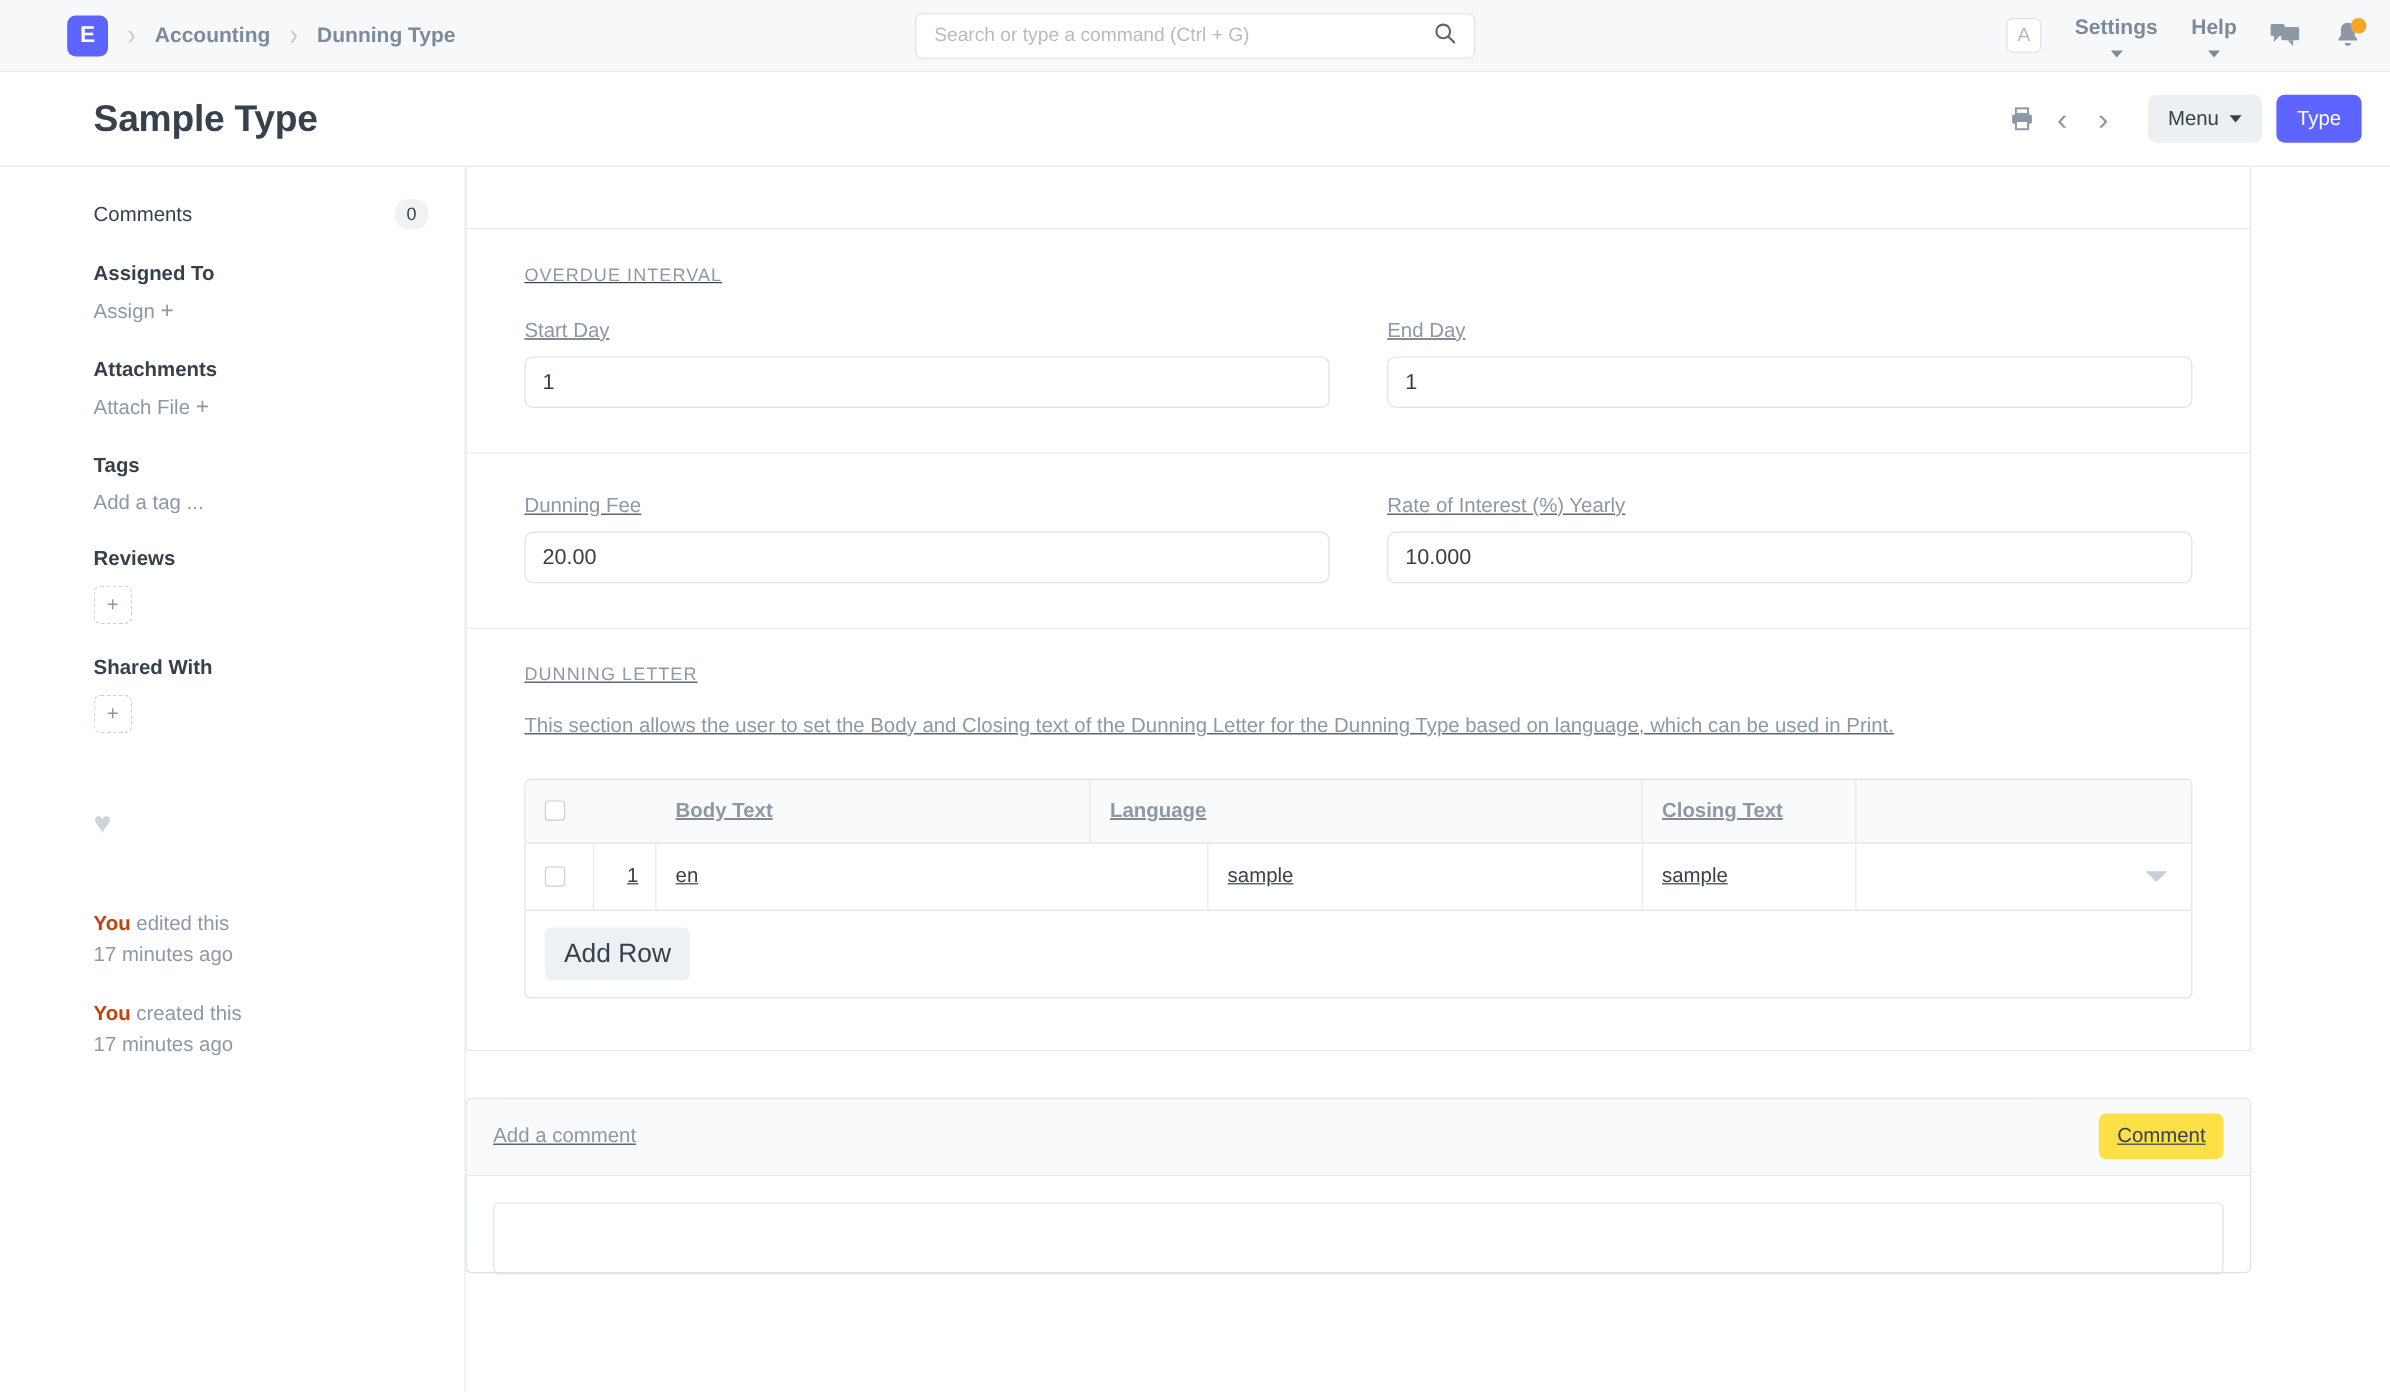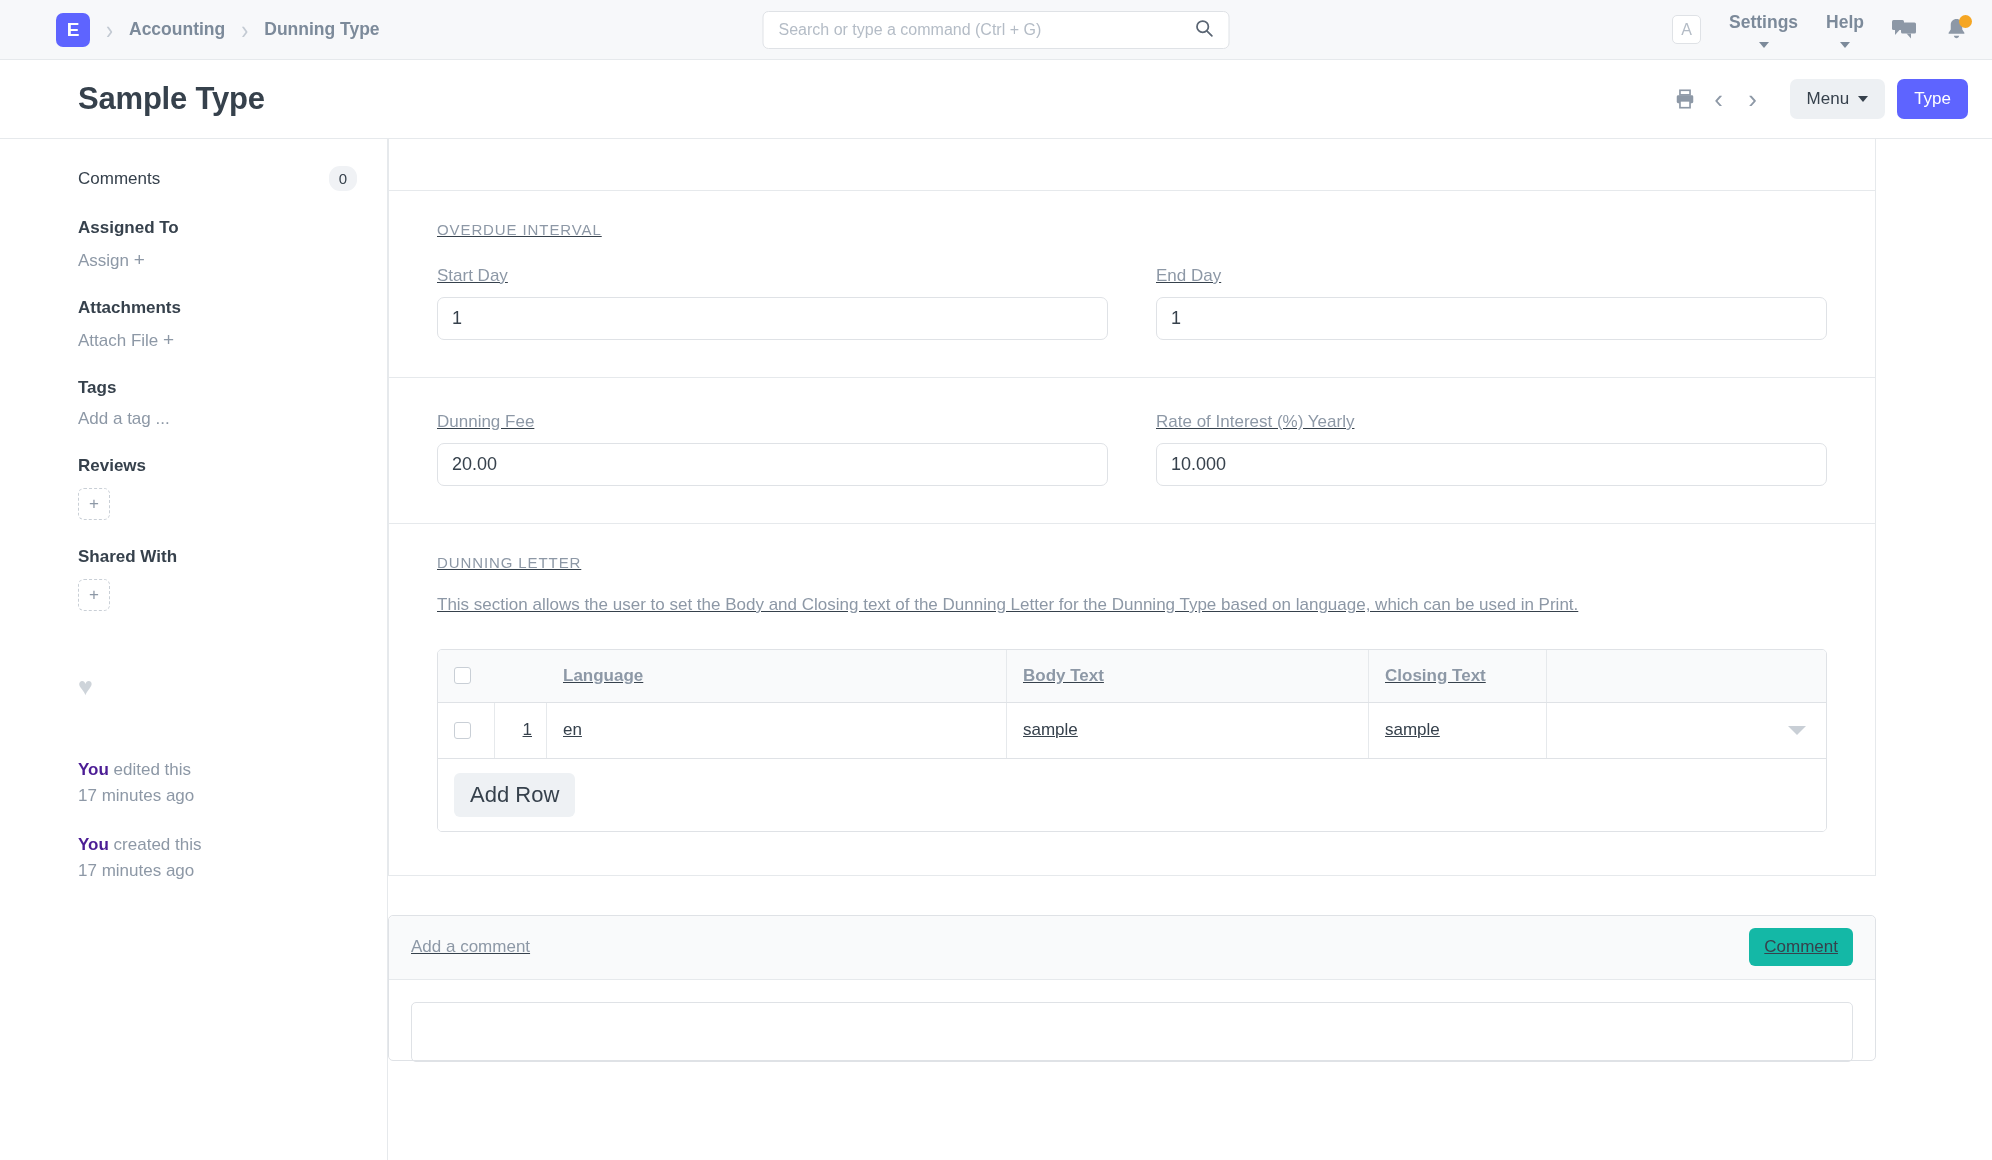--- a/index.html
+++ b/index.html
@@ -232,21 +232,21 @@
     margin-top: 63px;
     cursor: pointer;
     line-height: 1;
   }
   .activity {
     margin-top: 58px;
     font-size: 17px;
     color: #8d98a6;
     line-height: 1.55;
   }
-  .activity b { color: #4c1d95; }
+  .activity b { color: #c2410c; }
   .activity .blk { margin-bottom: 22px; }
 
   
   .main {
     flex: 1;
     padding: 0 116px 0 0;
     height: 100%;
     overflow: hidden;
     text-decoration: underline;
   }
@@ -376,21 +376,21 @@
     align-items: center;
     padding: 0 22px 0 22px;
     border-radius: 5px 5px 0 0;
   }
   .comment-placeholder {
     font-size: 17px;
     color: #8d98a6;
   }
   .comment-btn {
     margin-left: auto;
-    background: #14b8a6;
+    background: #fde047;
     color: #36414c;
     border: none;
     border-radius: 6px;
     font-size: 17px;
     padding: 9px 15px;
     cursor: pointer;
     font-family: "Liberation Sans", sans-serif;
   }
   .comment-body { height: 80px; padding: 22px; }
   .comment-editor {
@@ -567,22 +567,22 @@
 
       <div class="section" style="padding-bottom:43px;">
         <div class="section-label" style="margin-bottom:22px;">DUNNING LETTER</div>
         <div class="section-desc">This section allows the user to set the Body and Closing text of the Dunning Letter for the Dunning Type based on language, which can be used in Print.</div>
 
         <div class="grid">
           <div class="grid-row grid-head">
             <div class="gc gc-check">
               <span class="chk"></span>
             </div>
+            <div class="gc gc-body">Body Text</div>
             <div class="gc gc-lang">Language</div>
-            <div class="gc gc-body">Body Text</div>
             <div class="gc gc-close">Closing Text</div>
             <div class="gc gc-last"></div>
           </div>
 
           <div class="grid-row grid-body">
             <div class="gc gc-check" style="width:57px;">
               <span class="chk"></span>
             </div>
             <div class="gc gc-idx">1</div>
             <div class="gc gc-lang">en</div>

